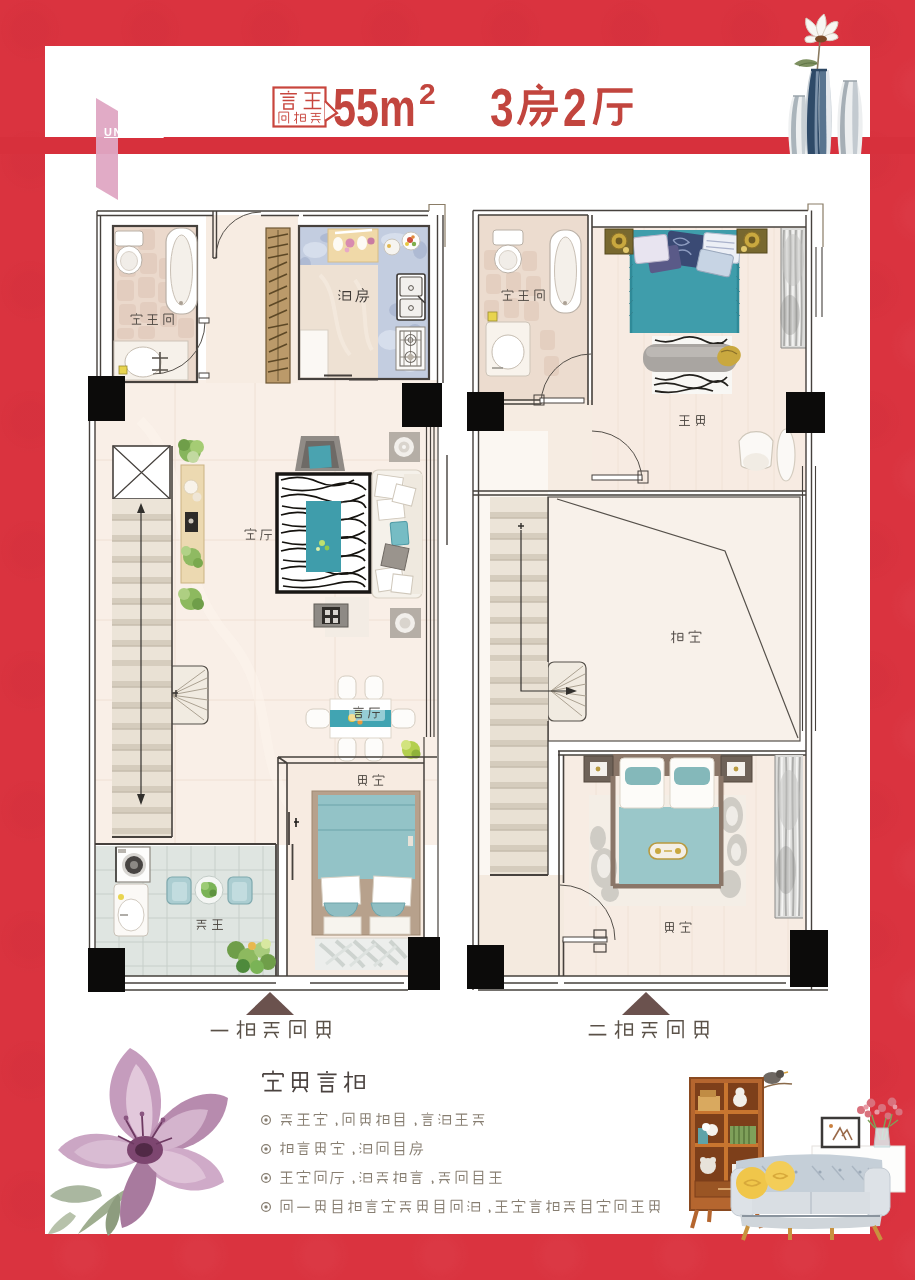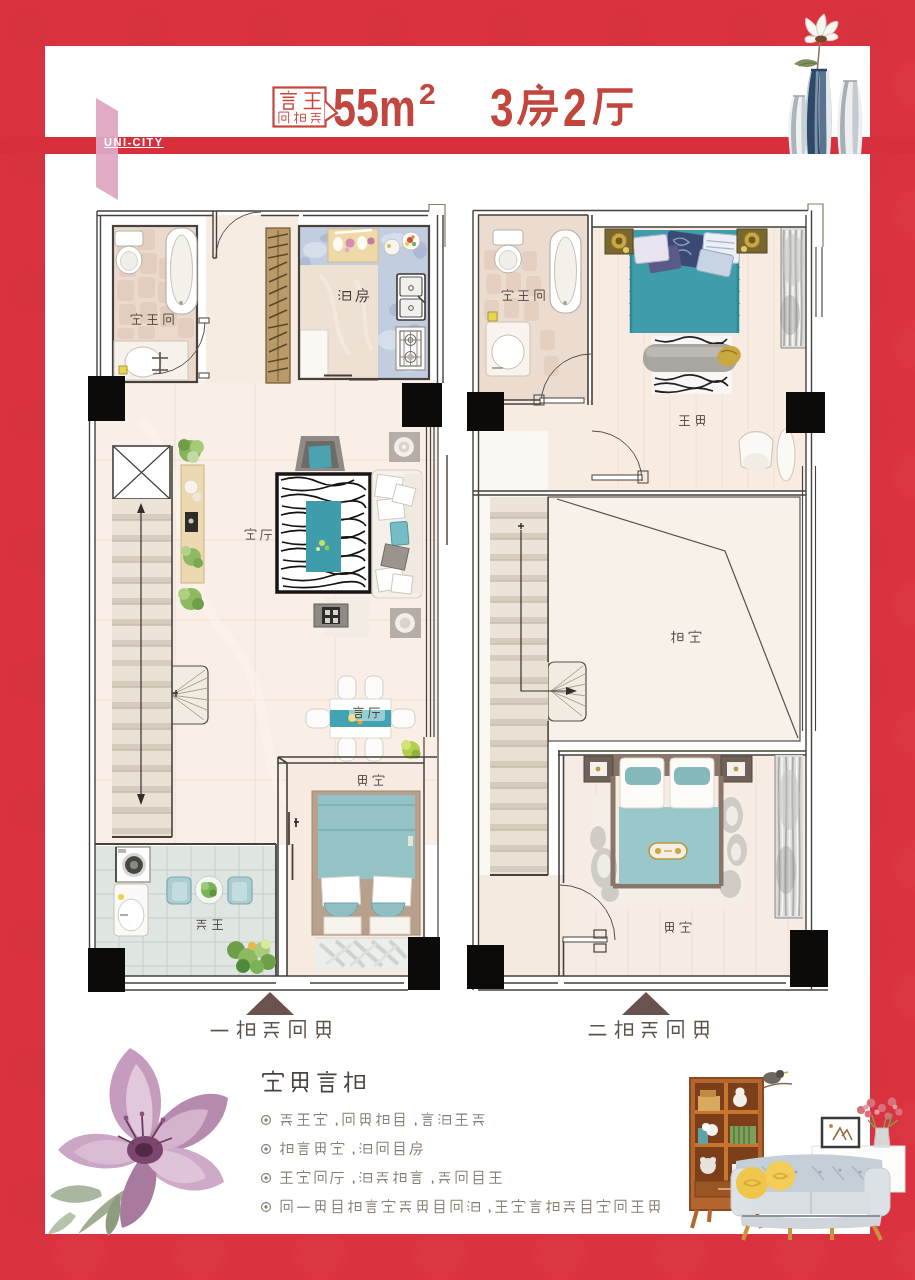--- a/index.html
+++ b/index.html
@@ -16,21 +16,21 @@
   background-size:120px 130px;"></div>
 
 <div class="abs" style="left:45px;top:46px;width:825px;height:1188px;background:#ffffff;"></div>
 
 <div class="abs" style="left:0;top:137px;width:915px;height:17px;background:#d7303c;"></div>
 
 <svg class="abs" style="left:94px;top:96px;" width="26" height="106" viewBox="0 0 26 106">
   <polygon points="2,2 24,15 24,104 2,91" fill="#dfa6c3" opacity="0.95"></polygon>
 </svg>
 
-<div class="abs" style="left:104px;top:136px;color:#ffffff;font-size:11px;font-weight:bold;letter-spacing:1.5px;text-decoration:underline;">UNI-CITY</div>
+<div class="abs" style="left:104px;top:126px;color:#ffffff;font-size:11px;font-weight:bold;letter-spacing:1.5px;text-decoration:underline;">UNI-CITY</div>
 
 <svg width="0" height="0" style="position:absolute">
   <defs>
     <symbol id="ga" viewBox="0 0 100 100" overflow="visible">
         <path d="M22,8 H78 V92 H22 Z M22,36 H78 M22,64 H78" fill="none" stroke="currentColor" stroke-width="7"></path>
       </symbol>
     <symbol id="gb" viewBox="0 0 100 100" overflow="visible">
         <path d="M12,14 H88 M16,50 H84 M8,88 H92 M50,14 V88" fill="none" stroke="currentColor" stroke-width="7"></path>
       </symbol>
     <symbol id="gc" viewBox="0 0 100 100" overflow="visible">

